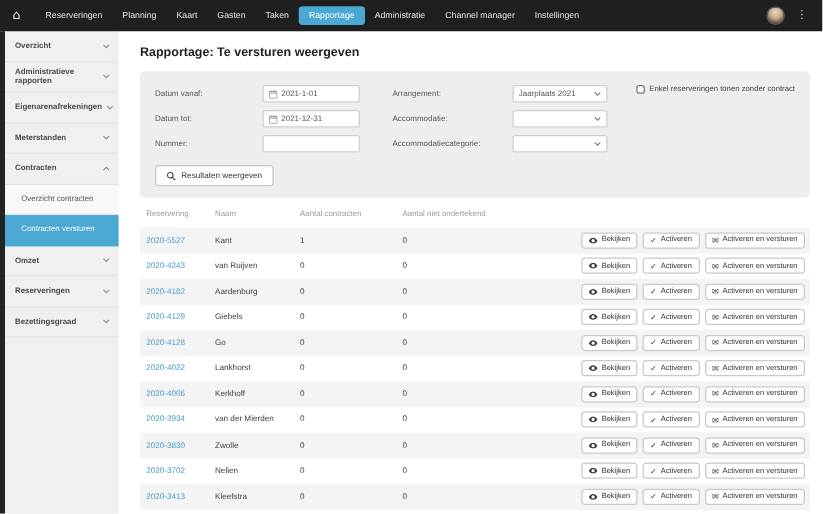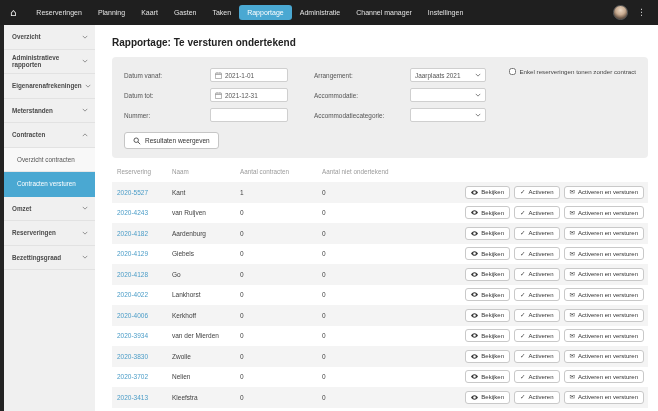--- a/index.html
+++ b/index.html
@@ -156,21 +156,21 @@
     <span class="side-label">Bezettingsgraad</span>
     <span class="chev">
       <svg width="6" height="4" viewBox="0 0 8 5">
           <path d="M1 1l3 3 3-3" fill="none" stroke="#8a8a8a" stroke-width="1.2"></path>
         </svg>
     </span>
   </div>
   </aside>
 
 <main class="main">
-  <h1 class="page-title">Rapportage: Te versturen ondertekend</h1>
+  <h1 class="page-title">Rapportage: Te versturen weergeven</h1>
 
   <section class="filter-panel">
     <div class="f-row">
       <span class="f-label">Datum vanaf:</span>
       <div class="f-box">
         <svg width="7" height="7" viewBox="0 0 10 10">
             <rect x="0.5" y="1.5" width="9" height="8" rx="1" fill="none" stroke="#888"></rect>
             <line x1="0.5" y1="3.5" x2="9.5" y2="3.5" stroke="#888"></line>
             <line x1="3" y1="0.5" x2="3" y2="2" stroke="#888"></line>
             <line x1="7" y1="0.5" x2="7" y2="2" stroke="#888"></line>

